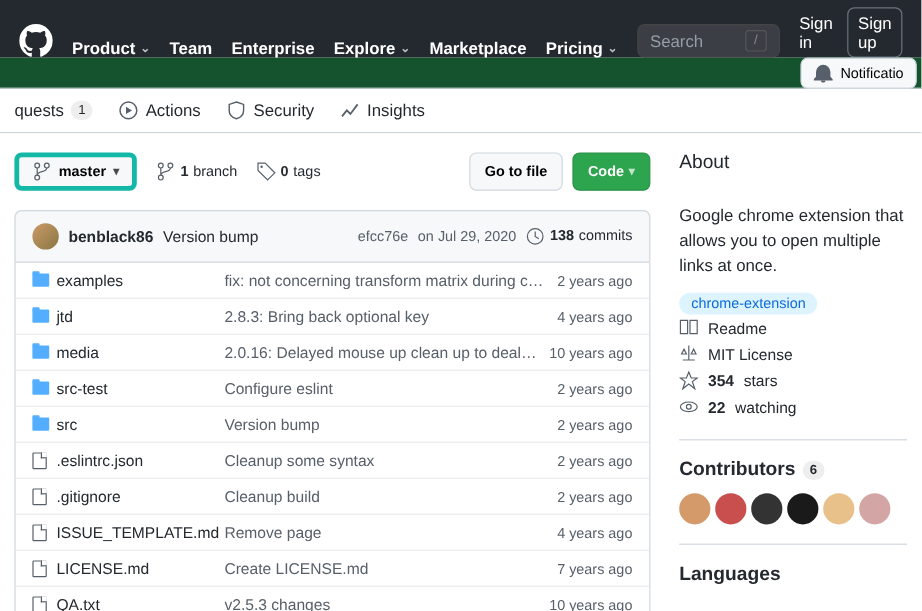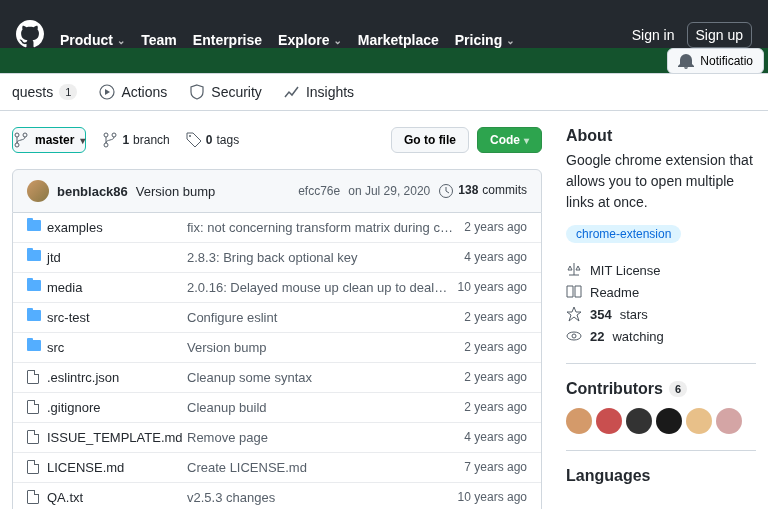--- a/index.html
+++ b/index.html
@@ -17,48 +17,48 @@
 .signup{border:1px solid #6a737d;border-radius:6px;padding:4px 8px;color:#fff;font-size:14px}
 .topbar{background:#14532d;height:26px;display:flex;justify-content:flex-end;padding-right:4px;align-items:center;border-bottom:1px solid #d0d7de}
 .notif-btn{border:1px solid #d0d7de;border-radius:6px;background:#f6f8fa;padding:4px 10px;display:flex;gap:6px;align-items:center;font-size:12px}
 .tabs{display:flex;gap:22px;padding:10px 12px;border-bottom:1px solid #d0d7de;font-size:14px;color:#24292f}
 .tab{display:flex;gap:6px;align-items:flex-start;cursor:pointer}
 .counter{background:#eee;border-radius:10px;padding:0 6px;font-size:11px;line-height:16px}
 .main{display:flex;padding:16px 12px 0;gap:24px}
 .left{flex:1;min-width:0}
 .right{width:190px;flex-shrink:0}
 .file-head{display:flex;justify-content:space-between;margin-bottom:16px}
-.branch-btn{border:1px solid #14b8a6;border-radius:6px;background:#f6f8fa;padding:4px 0;display:flex;gap:6px;align-items:center;font-size:12px;font-weight:600}
+.branch-btn{border:4px solid #14b8a6;border-radius:6px;background:#f6f8fa;padding:4px 11px;display:flex;gap:6px;align-items:center;font-size:12px;font-weight:600}
 .meta{display:flex;gap:16px;font-size:12px;color:#24292f;align-items:center}
 .meta-i{display:flex;gap:4px;align-items:center}
 .actions{display:flex;gap:8px}
 .btn{border:1px solid #d0d7de;border-radius:6px;background:#f6f8fa;padding:4px 12px;font-size:12px;font-weight:600}
 .btn-primary{background:#2da44e;color:#fff;border:1px solid #2a9147;display:flex;gap:4px;align-items:center}
 .commit-row{border:1px solid #d0d7de;border-radius:6px 6px 0 0;background:#f6f8fa;padding:10px 14px;display:flex;align-items:center;gap:8px;font-size:13px}
 .avatar{width:22px;height:22px;border-radius:50%;background:linear-gradient(135deg,#c96,#874)}
 .cr-author{font-weight:700}
 .cr-spacer{flex:1}
 .cr-hash{color:#57606a;font-size:12px}
 .cr-date{color:#57606a;font-size:12px}
 .cr-commits{display:flex;gap:4px;align-items:flex-start;font-size:12px}
 .cr-commits b{font-weight:600}
 .files{border:1px solid #d0d7de;border-top:none}
-.frow{display:flex;align-items:flex-start;padding:7px 14px;border-top:1px solid #e9ebee;font-size:13px}
+.frow{display:flex;align-items:center;padding:7px 14px;border-top:1px solid #e9ebee;font-size:13px}
 .frow:first-child{border-top:none}
 .ficon{width:20px;flex-shrink:0}
 .folder-ico{width:14px;height:11px;background:#54aeff;border-radius:1px;position:relative}
 .folder-ico::before{content:"";position:absolute;top:-2px;left:0;width:6px;height:3px;background:#54aeff;border-radius:1px 1px 0 0}
 .file-ico{width:12px;height:14px;border:1px solid #57606a;border-radius:1px;position:relative}
 .file-ico::before{content:"";position:absolute;top:-1px;right:-1px;width:4px;height:4px;background:#fff;border-left:1px solid #57606a;border-bottom:1px solid #57606a}
 .fname{width:140px;color:#24292f;flex-shrink:0}
 .fmsg{flex:1;color:#57606a;white-space:nowrap;overflow:hidden;text-overflow:ellipsis;padding-right:10px}
 .ftime{color:#57606a;font-size:12px;white-space:nowrap}
-.about h2{font-size:16px;font-weight:700;margin-bottom:5px}
+.about h2{font-size:16px;font-weight:400;margin-bottom:24px}
 .about-desc{font-size:14px;color:#24292f;line-height:1.5;margin-bottom:12px}
-.topic{display:inline-block;background:#ddf4ff;color:#0969da;border-radius:12px;padding:2px 10px;font-size:12px;margin-bottom:16px}
+.topic{display:inline-block;background:#ddf4ff;color:#0969da;border-radius:12px;padding:2px 10px;font-size:12px;margin-bottom:0}
 .side-list{list-style:none}
 .side-list li{display:flex;gap:8px;align-items:center;padding:3px 0;font-size:13px}
 .side-list .ico{width:16px;color:#57606a}
 .side-list b{font-weight:600}
 .section{border-top:1px solid #d0d7de;margin-top:16px;padding-top:16px}
 .section h2{font-size:16px;font-weight:600;display:flex;gap:6px;align-items:center;margin-bottom:10px}
 .contribs{display:flex;gap:4px}
 .contrib{width:26px;height:26px;border-radius:50%}
 .oct{width:16px;height:16px;fill:#57606a;vertical-align:middle}
 </style>
@@ -72,20 +72,24 @@
       </svg>
   </span>
   <div class="nav" id="nav">
       <span class="nav-item">Product<span class="chev">⌄</span></span>
       <span class="nav-item">Team</span>
       <span class="nav-item">Enterprise</span>
       <span class="nav-item">Explore<span class="chev">⌄</span></span>
       <span class="nav-item">Marketplace</span>
       <span class="nav-item">Pricing<span class="chev">⌄</span></span>
     </div>
+  <div class="search-box">
+    <span>Search</span>
+    <span class="slash">/</span>
+  </div>
   <div class="auth">
     <span class="signin">Sign in</span>
     <span class="signup">Sign up</span>
   </div>
 </div>
 
 <div class="topbar">
   <button class="notif-btn">
     <svg class="oct" viewBox="0 0 16 16">
         <path d="M8 16a2 2 0 001.985-1.75H6.015A2 2 0 008 16zm6-5V7a6 6 0 10-12 0v4l-2 2v1h16v-1l-2-2z"></path>
@@ -266,29 +270,29 @@
   </div>
 
   <div class="right">
     <div class="about">
       <h2>About</h2>
       <p class="about-desc">Google chrome extension that allows you to open multiple links at once.</p>
       <span class="topic">chrome-extension</span>
       <ul class="side-list">
         <li>
             <svg class="oct ico" viewBox="0 0 16 16">
-              <path d="M8 1v12M3 13h10M4 4l-2 4h4zM12 4l-2 4h4z" fill="none" stroke="#57606a"></path>
-            </svg>
-            <span>MIT License</span>
+              <path d="M1 2h6v11H1zM9 2h6v11H9z" fill="none" stroke="#57606a"></path>
+            </svg>
+            <span>Readme</span>
           </li>
         <li>
             <svg class="oct ico" viewBox="0 0 16 16">
-              <path d="M1 2h6v11H1zM9 2h6v11H9z" fill="none" stroke="#57606a"></path>
-            </svg>
-            <span>Readme</span>
+              <path d="M8 1v12M3 13h10M4 4l-2 4h4zM12 4l-2 4h4z" fill="none" stroke="#57606a"></path>
+            </svg>
+            <span>MIT License</span>
           </li>
         <li>
             <svg class="oct ico" viewBox="0 0 16 16">
               <path d="M8 1l2 5h5l-4 3 2 6-5-4-5 4 2-6-4-3h5z" fill="none" stroke="#57606a"></path>
             </svg>
             <b>354</b>
             <span>stars</span>
           </li>
         <li>
             <svg class="oct ico" viewBox="0 0 16 16">

